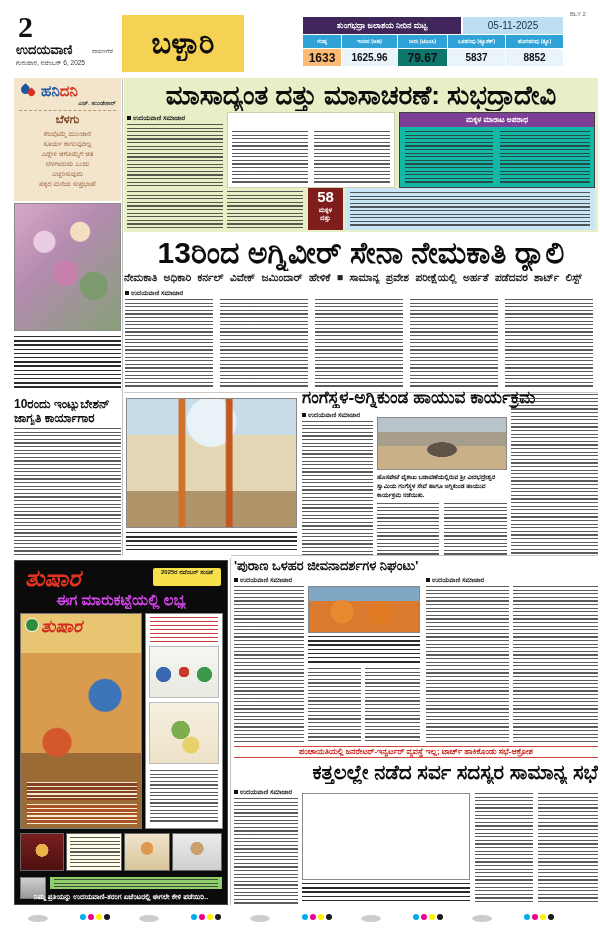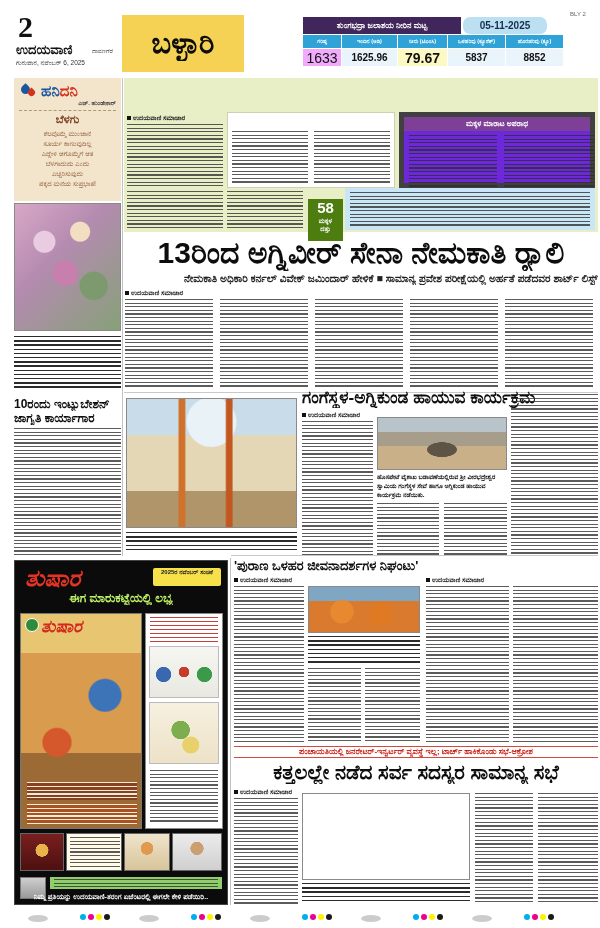--- a/index.html
+++ b/index.html
@@ -33,32 +33,32 @@
   <div class="abs nw" style="left:16px;top:42px;width:76px;font-size:13px;font-weight:bold;color:#111;">ಉದಯವಾಣಿ</div>
   <div class="abs nw" style="left:92px;top:48px;width:28px;font-size:6px;color:#333;">ದಾವಣಗೆರೆ</div>
   <div class="abs nw" style="left:16px;top:59px;width:105px;font-size:6.5px;color:#333;">ಗುರುವಾರ, ನವೆಂಬರ್ 6, 2025</div>
 
   <div class="abs cell" style="left:122px;top:15px;width:122px;height:57px;background:#F6D254;">
     <span class="hl nw" style="font-size:29px;">ಬಳ್ಳಾರಿ</span>
   </div>
 
   <div class="abs" style="left:303px;top:17px;width:260px;height:50px;">
     <div class="abs cell" style="left:0;top:0;width:158px;height:17px;background:#41265C;color:#fff;font-size:8px;font-weight:bold;white-space:nowrap;">ತುಂಗಭದ್ರಾ ಜಲಾಶಯ ನೀರಿನ ಮಟ್ಟ</div>
-    <div class="abs cell" style="left:160px;top:0;width:84px;height:17px;background:#BCE0F2;color:#12304d;font-size:10px;font-weight:bold;border-radius:7px;">05-11-2025</div>
+    <div class="abs cell" style="left:160px;top:0;width:100px;height:17px;background:#BCE0F2;color:#12304d;font-size:10px;font-weight:normal;">05-11-2025</div>
     <div class="abs" style="left:0;top:18px;width:260px;height:13px;display:flex;gap:1px;">
       <div class="cell nw" style="width:38px;background:#2FA3D8;color:#fff;font-size:5.5px;font-weight:bold;">ಗರಿಷ್ಠ</div>
       <div class="cell nw" style="width:55px;background:#2FA3D8;color:#fff;font-size:5.5px;font-weight:bold;">ಇಂದಿನ (ಅಡಿ)</div>
       <div class="cell nw" style="width:49px;background:#2FA3D8;color:#fff;font-size:5.5px;font-weight:bold;">ನೀರು (ಟಿಎಂಸಿ)</div>
       <div class="cell nw" style="width:57px;background:#2FA3D8;color:#fff;font-size:5.5px;font-weight:bold;">ಒಳಹರಿವು (ಕ್ಯೂಸೆಕ್)</div>
       <div class="cell nw" style="width:57px;background:#2FA3D8;color:#fff;font-size:5.5px;font-weight:bold;">ಹೊರಹರಿವು (ಕ್ಯೂ)</div>
     </div>
     <div class="abs" style="left:0;top:32px;width:260px;height:17px;display:flex;gap:1px;">
-      <div class="cell" style="width:38px;background:#f0abfc;font-size:14px;font-weight:normal;color:#111;">1633</div>
+      <div class="cell" style="width:38px;background:#fdba74;font-size:12px;font-weight:bold;color:#111;">1633</div>
       <div class="cell" style="width:55px;background:#EAF5FB;font-size:10px;font-weight:bold;color:#111;">1625.96</div>
-      <div class="cell" style="width:49px;background:#fef9c3;font-size:14px;font-weight:bold;color:#111;">79.67</div>
+      <div class="cell" style="width:49px;background:#0f766e;font-size:12px;font-weight:bold;color:#111;">79.67</div>
       <div class="cell" style="width:57px;background:#EAF5FB;font-size:10px;font-weight:bold;color:#111;">5837</div>
       <div class="cell" style="width:57px;background:#EAF5FB;font-size:10px;font-weight:bold;color:#111;">8852</div>
     </div>
   </div>
   <div class="abs nw" style="left:570px;top:11px;font-size:6px;color:#666;">BLY 2</div>
 
   <div class="abs" style="left:14px;top:78px;width:107px;height:123px;background:#F2E5CB;box-sizing:border-box;padding:4px 5px;">
     <div style="position:relative;height:18px;">
       <span class="drop" style="left:2px;top:3px;width:9px;height:9px;background:#1d56a0;"></span>
       <span class="drop" style="left:9px;top:7px;width:7px;height:7px;background:#d3321f;"></span>
@@ -84,50 +84,51 @@
                 radial-gradient(circle at 28% 30%,#e9cbe2 0 9%,transparent 10%),
                 radial-gradient(circle at 62% 22%,#f2dfc1 0 8%,transparent 9%),
                 radial-gradient(circle at 48% 55%,#c77fae 0 14%,transparent 15%),
                 radial-gradient(circle at 75% 65%,#7d9a6f 0 12%,transparent 13%),
                 linear-gradient(135deg,#d8a7c7 0%,#b48bb0 40%,#86a178 100%);"></div>
   <div class="abs gkc" style="left:14px;top:336px;width:107px;height:54px;"></div>
 
   <div class="vr" style="left:122px;top:78px;height:478px;"></div>
 
   <div class="abs" style="left:124px;top:78px;width:474px;height:154px;background:#E8EEC6;">
+    <div class="hl nw" style="position:absolute;left:0;top:2px;width:474px;text-align:center;font-size:26px;">ಮಾಸಾದ್ಯಂತ ದತ್ತು ಮಾಸಾಚರಣೆ: ಸುಭದ್ರಾದೇವಿ</div>
     <div class="byline abs" style="left:3px;top:36px;width:95px;">
       <span class="nw">ಉದಯವಾಣಿ ಸಮಾಚಾರ</span>
     </div>
     <div class="abs gk" style="left:3px;top:46px;width:96px;height:64px;"></div>
 
     <div class="abs" style="left:103px;top:34px;width:168px;height:76px;background:#fff;border:1px solid #d0d0b0;box-sizing:border-box;">
       <div class="abs gk" style="left:4px;top:18px;width:76px;height:52px;"></div>
       <div class="abs gk" style="left:86px;top:18px;width:76px;height:52px;"></div>
     </div>
 
-    <div class="abs" style="left:275px;top:34px;width:196px;height:76px;background:#6d28d9;border:5px solid #404040;box-sizing:border-box;">
+    <div class="abs" style="left:275px;top:34px;width:196px;height:76px;background:#14b8a6;border:1px solid #404040;box-sizing:border-box;">
       <div class="cell nw" style="width:100%;height:14px;background:#7E3F97;color:#fff;font-size:7.5px;font-weight:bold;">ಮಕ್ಕಳ ಮಾರಾಟ ಅಪರಾಧ</div>
       <div class="abs gk" style="left:5px;top:18px;width:88px;height:52px;"></div>
       <div class="abs gk" style="left:100px;top:18px;width:90px;height:52px;"></div>
     </div>
 
     <div class="abs gk" style="left:3px;top:113px;width:96px;height:38px;"></div>
     <div class="abs gk" style="left:103px;top:113px;width:76px;height:38px;"></div>
-    <div class="abs" style="left:184px;top:110px;width:35px;height:42px;background:#4d7c0f;color:#fff;text-align:center;margin-top:11px;">
+    <div class="abs" style="left:184px;top:110px;width:35px;height:42px;background:#7f1d1d;color:#fff;text-align:center;">
       <div style="font-size:15px;font-weight:bold;line-height:18px;">58</div>
       <div class="nw" style="font-size:6.5px;font-weight:bold;">ಮಕ್ಕಳ</div>
       <div class="nw" style="font-size:6.5px;font-weight:bold;">ದತ್ತು</div>
     </div>
     <div class="abs" style="left:221px;top:110px;width:250px;height:42px;background:#C8E6F6;">
       <div class="abs gk" style="left:5px;top:4px;width:240px;height:34px;"></div>
     </div>
   </div>
 
   <div class="hl abs nw" style="left:124px;top:236px;width:474px;text-align:center;font-size:30px;">13ರಿಂದ ಅಗ್ನಿವೀರ್ ಸೇನಾ ನೇಮಕಾತಿ ರ‍್ಯಾಲಿ</div>
-  <div class="hl abs nw" style="left:124px;top:272px;width:474px;text-align:right;font-size:10.5px;color:#222;">ನೇಮಕಾತಿ ಅಧಿಕಾರಿ ಕರ್ನಲ್ ವಿವೇಕ್ ಜಮಿಂದಾರ್ ಹೇಳಿಕೆ ■ ಸಾಮಾನ್ಯ ಪ್ರವೇಶ ಪರೀಕ್ಷೆಯಲ್ಲಿ ಅರ್ಹತೆ ಪಡೆದವರ ಶಾರ್ಟ್ ಲಿಸ್ಟ್</div>
+  <div class="hl abs nw" style="left:124px;top:272px;width:474px;text-align:left;font-size:10.5px;color:#222;font-family:Liberation Mono, monospace;">ನೇಮಕಾತಿ ಅಧಿಕಾರಿ ಕರ್ನಲ್ ವಿವೇಕ್ ಜಮಿಂದಾರ್ ಹೇಳಿಕೆ ■ ಸಾಮಾನ್ಯ ಪ್ರವೇಶ ಪರೀಕ್ಷೆಯಲ್ಲಿ ಅರ್ಹತೆ ಪಡೆದವರ ಶಾರ್ಟ್ ಲಿಸ್ಟ್</div>
   <div class="byline abs" style="left:125px;top:289px;width:95px;">
     <span class="nw">ಉದಯವಾಣಿ ಸಮಾಚಾರ</span>
   </div>
   <div class="abs gk" style="left:125px;top:299px;width:88px;height:88px;"></div>
   <div class="abs gk" style="left:220px;top:299px;width:88px;height:88px;"></div>
   <div class="abs gk" style="left:315px;top:299px;width:88px;height:88px;"></div>
   <div class="abs gk" style="left:410px;top:299px;width:88px;height:88px;"></div>
   <div class="abs gk" style="left:505px;top:299px;width:88px;height:88px;"></div>
   <div class="hrl" style="left:124px;top:392px;width:474px;"></div>
 
@@ -173,39 +174,39 @@
   <div class="abs gk" style="left:308px;top:668px;width:53px;height:76px;"></div>
   <div class="abs gk" style="left:365px;top:668px;width:55px;height:76px;"></div>
 
   <div class="byline abs" style="left:426px;top:576px;width:80px;">
     <span class="nw">ಉದಯವಾಣಿ ಸಮಾಚಾರ</span>
   </div>
   <div class="abs gk" style="left:426px;top:586px;width:83px;height:158px;"></div>
   <div class="abs gk" style="left:513px;top:586px;width:85px;height:158px;"></div>
 
   <div class="abs cell nw" style="left:234px;top:746px;width:364px;height:12px;border-top:1px solid #d24a3a;border-bottom:1px solid #d24a3a;color:#C9251C;font-size:8px;font-weight:bold;">ಪಂಚಾಯತಿಯಲ್ಲಿ ಜನರೇಟರ್-ಇನ್ವರ್ಟರ್ ವ್ಯವಸ್ಥೆ ಇಲ್ಲ; ಟಾರ್ಚ್ ಹಾಕಿಕೊಂಡು ಸಭೆ-ಆಕ್ರೋಶ</div>
-  <div class="hl abs nw" style="left:234px;top:761px;width:364px;text-align:center;font-size:20px;">ಕತ್ತಲಲ್ಲೇ ನಡೆದ ಸರ್ವ ಸದಸ್ಯರ ಸಾಮಾನ್ಯ ಸಭೆ</div>
+  <div class="hl abs nw" style="left:234px;top:761px;width:364px;text-align:right;font-size:20px;">ಕತ್ತಲಲ್ಲೇ ನಡೆದ ಸರ್ವ ಸದಸ್ಯರ ಸಾಮಾನ್ಯ ಸಭೆ</div>
   <div class="byline abs" style="left:234px;top:788px;width:80px;">
     <span class="nw">ಉದಯವಾಣಿ ಸಮಾಚಾರ</span>
   </div>
   <div class="abs gk" style="left:234px;top:798px;width:64px;height:106px;"></div>
   <div class="abs ph" style="left:302px;top:793px;width:168px;height:87px;
               background:
                 radial-gradient(circle at 25% 55%,#f1f1ec 0 12%,transparent 13%),
                 radial-gradient(circle at 55% 50%,#f4f4ef 0 13%,transparent 14%),
                 radial-gradient(circle at 85% 45%,#ececе6 0 12%,transparent 13%),
                 linear-gradient(#a9b89b 0 35%,#e2ded2 35% 75%,#c9c0ab 75% 100%);"></div>
   <div class="abs gkc" style="left:302px;top:883px;width:168px;height:20px;"></div>
   <div class="abs gk" style="left:475px;top:793px;width:58px;height:111px;"></div>
   <div class="abs gk" style="left:538px;top:793px;width:60px;height:111px;"></div>
 
   <div class="abs" style="left:14px;top:560px;width:214px;height:345px;background:#0b0b0b;border:1px solid #444;box-sizing:border-box;">
     <div class="abs nw" style="left:10px;top:4px;width:120px;font-size:23px;font-weight:bold;font-style:italic;color:#E53323;">ತುಷಾರ</div>
     <div class="abs" style="left:138px;top:7px;width:68px;height:18px;background:#F7E04A;color:#222;font-size:6px;font-weight:bold;text-align:center;line-height:9px;border-radius:2px;overflow:hidden;">2025ರ ನವೆಂಬರ್ ಸಂಚಿಕೆ</div>
-    <div class="abs nw" style="left:0;top:30px;width:212px;text-align:center;font-size:12px;font-weight:bold;color:#bef264;">ಈಗ ಮಾರುಕಟ್ಟೆಯಲ್ಲಿ ಲಭ್ಯ</div>
+    <div class="abs nw" style="left:0;top:30px;width:212px;text-align:center;font-size:15px;font-weight:bold;color:#d946ef;">ಈಗ ಮಾರುಕಟ್ಟೆಯಲ್ಲಿ ಲಭ್ಯ</div>
 
     <div class="abs" style="left:5px;top:52px;width:122px;height:216px;border:1px solid #777;box-sizing:border-box;
                 background:
                   radial-gradient(circle at 70% 38%,#3d74b8 0 10%,transparent 11%),
                   radial-gradient(circle at 30% 60%,#d4582b 0 9%,transparent 10%),
                   linear-gradient(#e8c571 0 18%,#d99c4e 18% 65%,#9c6b35 65% 100%);">
       <div class="nw" style="position:absolute;left:4px;top:4px;width:12px;height:12px;border-radius:50%;background:#2e8b3a;border:1px solid #fff;"></div>
       <div class="abs nw" style="left:20px;top:3px;width:96px;font-size:17px;font-weight:bold;font-style:italic;color:#D22A1C;">ತುಷಾರ</div>
       <div class="abs gkw" style="left:6px;top:168px;width:110px;height:18px;background-color:rgba(120,30,20,.55);"></div>
       <div class="abs gkw" style="left:6px;top:190px;width:110px;height:20px;background-color:rgba(180,60,20,.55);"></div>

